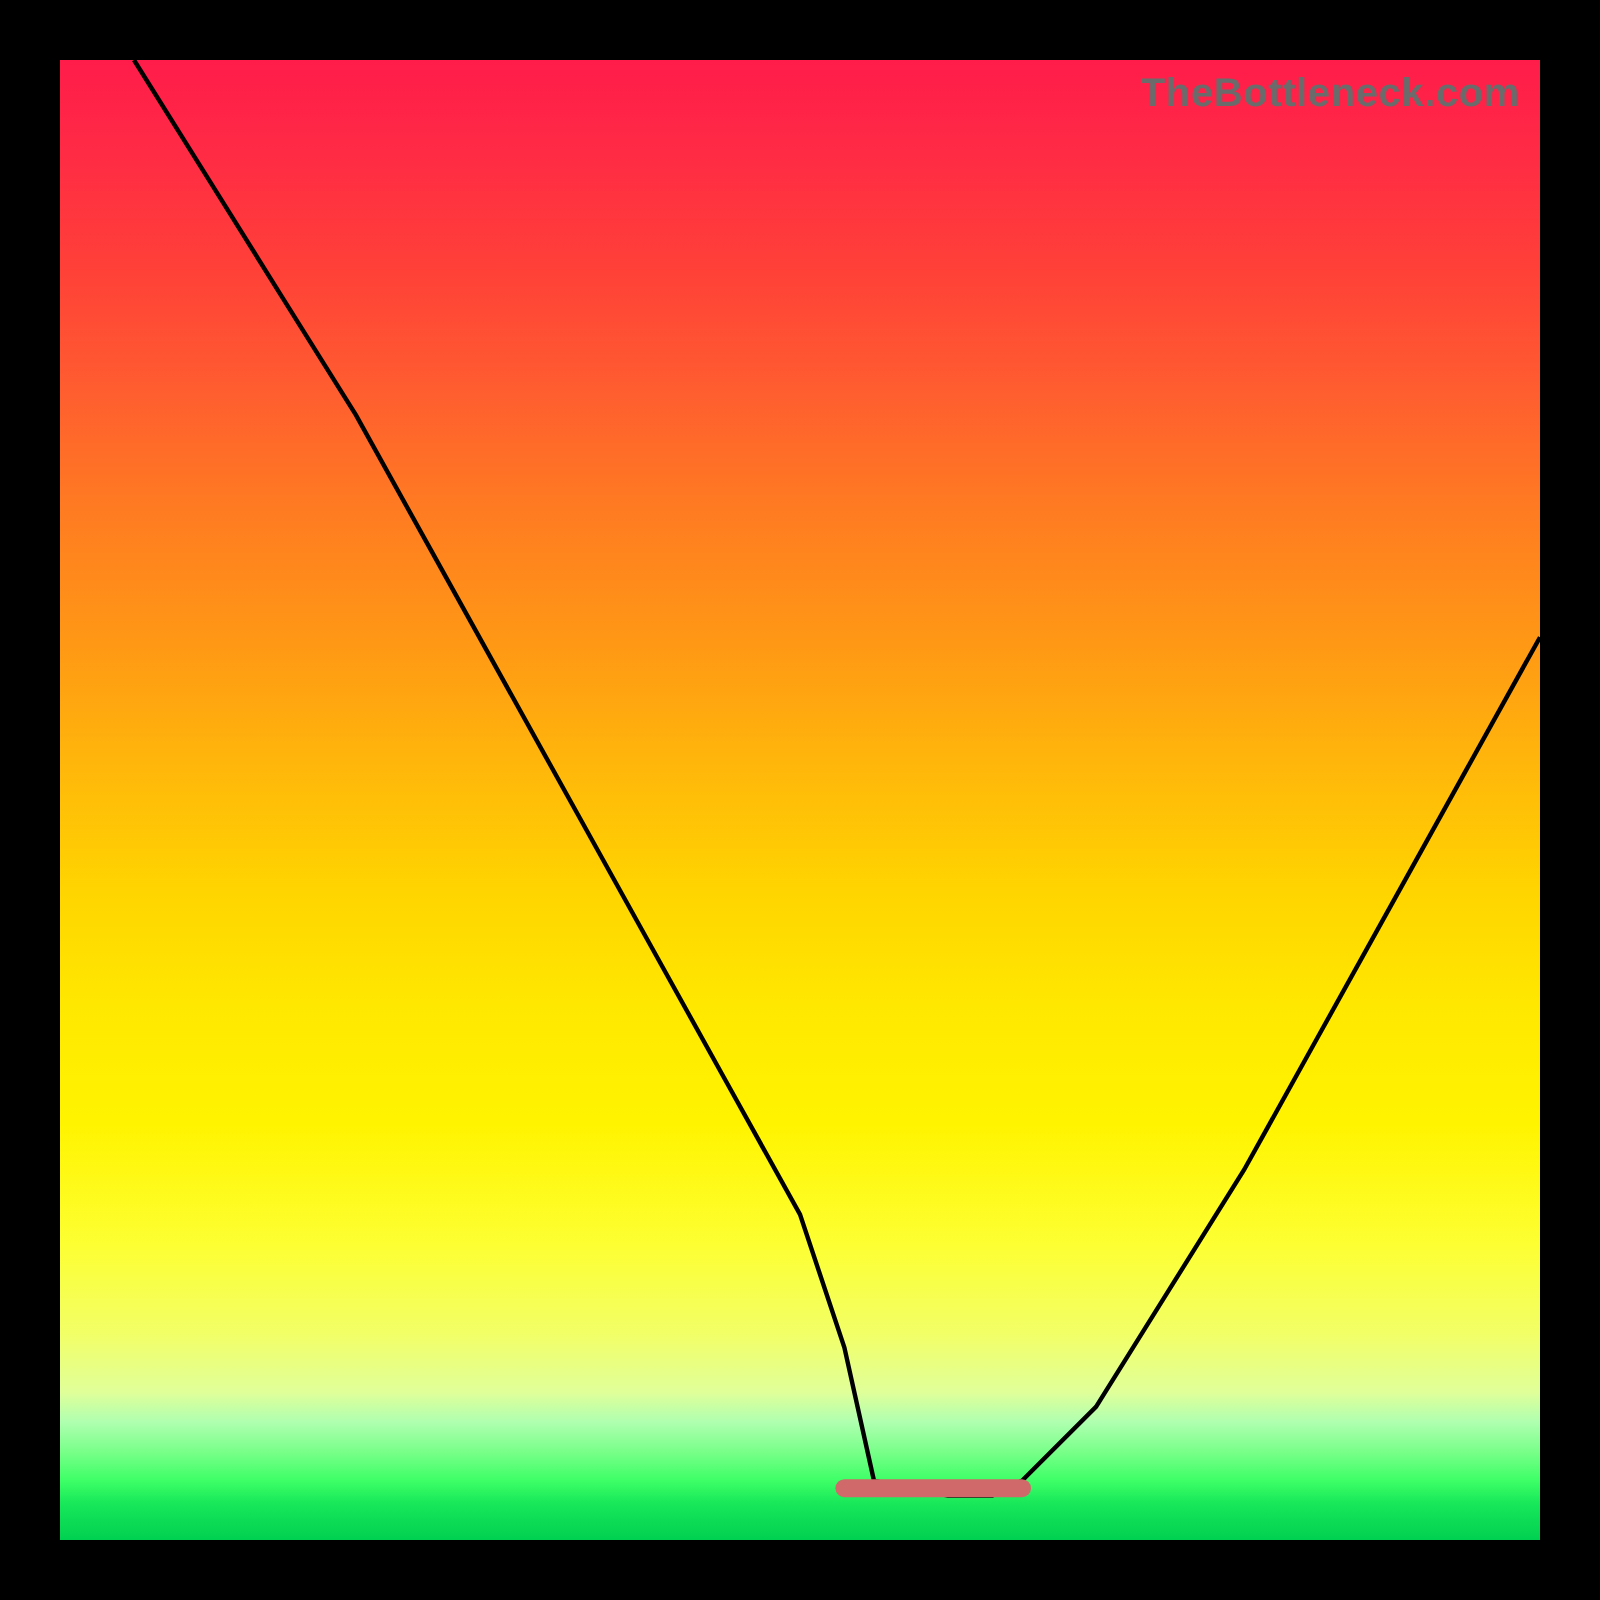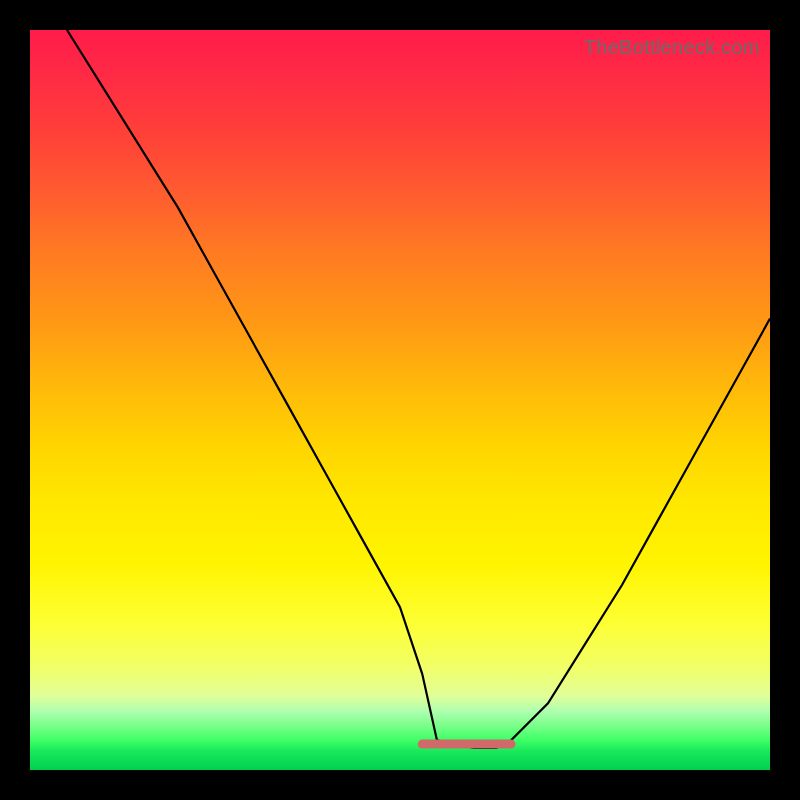--- a/index.html
+++ b/index.html
@@ -41,21 +41,21 @@
       #3dff66 96%,
       #18e85a 97.5%,
       #00d050 100%);
   }
   .watermark {
     position: absolute;
     top: 6px;
     right: 10px;
     color: #6b6b6b;
     font-size: 20px;
-    font-weight: 400;
+    font-weight: 700;
     letter-spacing: 0.3px;
     user-select: none;
   }
   svg.curves {
     position: absolute;
     left: 0; top: 0;
     width: 740px; height: 740px;
   }
 </style>
 </head>

